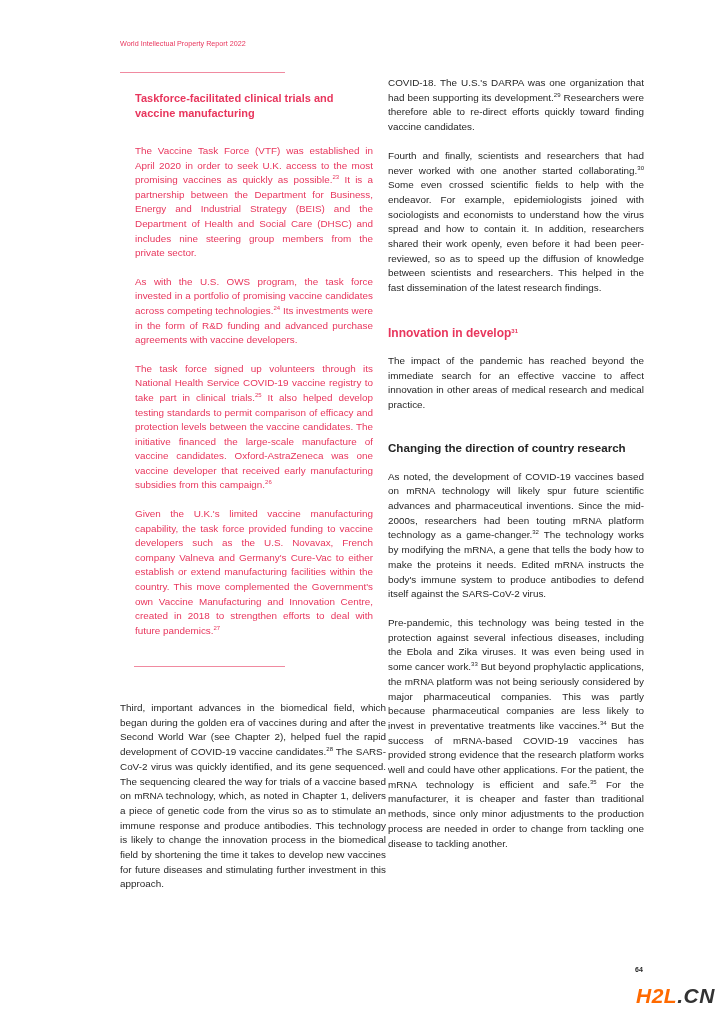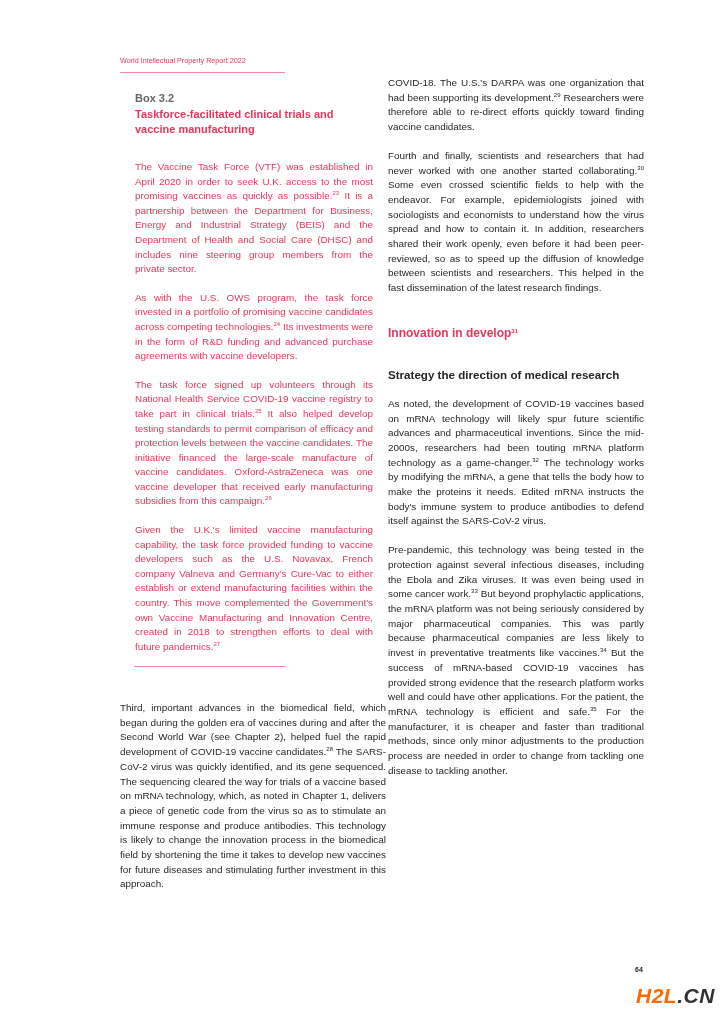--- a/index.html
+++ b/index.html
@@ -2,21 +2,21 @@
 <html><head>
 <meta charset="utf-8">
 <style>
   html, body { margin: 0; padding: 0; background: #ffffff; }
   body {
     width: 720px; height: 1018px; position: relative; overflow: hidden;
     font-family: "Liberation Sans", sans-serif;
     color: #262626;
   }
   .running-head {
-    position: absolute; left: 120px; top: 56px;
+    position: absolute; left: 120px; top: 39px;
     font-size: 7.2px; color: #e8365d; letter-spacing: 0;
   }
   .rule {
     position: absolute; height: 1px; background: #f08aa0;
   }
   .box {
     position: absolute; left: 135px; top: 91px; width: 238px;
   }
   .box-label {
     font-size: 11px; font-weight: bold; color: #666666; margin: 0 0 2px 0; line-height: 14px;
@@ -53,21 +53,20 @@
   .wm-b { color: #333333; }
 </style>
 </head>
 <body>
 
 <div class="running-head">World Intellectual Property Report 2022</div>
 
 <div class="rule" style="left:120px; top:72px; width:165px;"></div>
 
 <div class="box">
-  <div class="box-label">Box 3.2</div>
   <div class="box-title">Taskforce-facilitated clinical trials and vaccine manufacturing</div>
 
   <p class="para1"><span>The Vaccine Task Force (VTF) was established in April 2020 in order to seek U.K. access to the most promising vaccines as quickly as possible.</span><sup>23</sup><span> It is a partnership between the Department for Business, Energy and Industrial Strategy (BEIS) and the Department of Health and Social Care (DHSC) and includes nine steering group members from the private sector.</span></p>
 
   <p class="para"><span>As with the U.S. OWS program, the task force invested in a portfolio of promising vaccine candidates across competing technologies.</span><sup>24</sup><span> Its investments were in the form of R&amp;D funding and advanced purchase agreements with vaccine developers.</span></p>
 
   <p class="para"><span>The task force signed up volunteers through its National Health Service COVID-19 vaccine registry to take part in clinical trials.</span><sup>25</sup><span> It also helped develop testing standards to permit comparison of efficacy and protection levels between the vaccine candidates. The initiative financed the large-scale manufacture of vaccine candidates. Oxford-AstraZeneca was one vaccine developer that received early manufacturing subsidies from this campaign.</span><sup>26</sup></p>
 
   <p class="para"><span>Given the U.K.'s limited vaccine manufacturing capability, the task force provided funding to vaccine developers such as the U.S. Novavax, French company Valneva and Germany's Cure-Vac to either establish or extend manufacturing facilities within the country. This move complemented the Government's own Vaccine Manufacturing and Innovation Centre, created in 2018 to strengthen efforts to deal with future pandemics.</span><sup>27</sup></p>
 </div>
@@ -78,22 +77,23 @@
   <p><span>Third, important advances in the biomedical field, which began during the golden era of vaccines during and after the Second World War (see Chapter 2), helped fuel the rapid development of COVID-19 vaccine candidates.</span><sup>28</sup><span> The SARS-CoV-2 virus was quickly identified, and its gene sequenced. The sequencing cleared the way for trials of a vaccine based on mRNA technology, which, as noted in Chapter 1, delivers a piece of genetic code from the virus so as to stimulate an immune response and produce antibodies. This technology is likely to change the innovation process in the biomedical field by shortening the time it takes to develop new vaccines for future diseases and stimulating further investment in this approach.</span></p>
 </div>
 
 <div class="col" style="left:388px; top:76px; width:256px;">
   <p><span>COVID-18. The U.S.'s DARPA was one organization that had been supporting its development.</span><sup>29</sup><span> Researchers were therefore able to re-direct efforts quickly toward finding vaccine candidates.</span></p>
 
   <p style="margin-top:14px;"><span>Fourth and finally, scientists and researchers that had never worked with one another started collaborating.</span><sup>30</sup><span> Some even crossed scientific fields to help with the endeavor. For example, epidemiologists joined with sociologists and economists to understand how the virus spread and how to contain it. In addition, researchers shared their work openly, even before it had been peer-reviewed, so as to speed up the diffusion of knowledge between scientists and researchers. This helped in the fast dissemination of the latest research findings.</span></p>
 
   <h2 class="h-pink" style="margin-top:30px;"><span>Innovation in develop</span><sup>31</sup></h2>
 
+  <p style="margin-top:14px;">The impact of the pandemic has reached beyond the immediate search for an effective vaccine to affect innovation in other areas of medical research and medical practice.</p>
 
-  <h3 class="h-dark" style="margin-top:28px;">Strategy the direction of medical research</h3>
+  <h3 class="h-dark" style="margin-top:28px;">Changing the direction of country research</h3>
 
   <p style="margin-top:16px;"><span>As noted, the development of COVID-19 vaccines based on mRNA technology will likely spur future scientific advances and pharmaceutical inventions. Since the mid-2000s, researchers had been touting mRNA platform technology as a game-changer.</span><sup>32</sup><span> The technology works by modifying the mRNA, a gene that tells the body how to make the proteins it needs. Edited mRNA instructs the body's immune system to produce antibodies to defend itself against the SARS-CoV-2 virus.</span></p>
 
   <p style="margin-top:14px;"><span>Pre-pandemic, this technology was being tested in the protection against several infectious diseases, including the Ebola and Zika viruses. It was even being used in some cancer work.</span><sup>33</sup><span> But beyond prophylactic applications, the mRNA platform was not being seriously considered by major pharmaceutical companies. This was partly because pharmaceutical companies are less likely to invest in preventative treatments like vaccines.</span><sup>34</sup><span> But the success of mRNA-based COVID-19 vaccines has provided strong evidence that the research platform works well and could have other applications. For the patient, the mRNA technology is efficient and safe.</span><sup>35</sup><span> For the manufacturer, it is cheaper and faster than traditional methods, since only minor adjustments to the production process are needed in order to change from tackling one disease to tackling another.</span></p>
 
 </div>
 
 <div class="page-num">64</div>
 
 <div class="watermark"><span class="wm-a">H2L</span><span class="wm-b">.CN</span></div>

